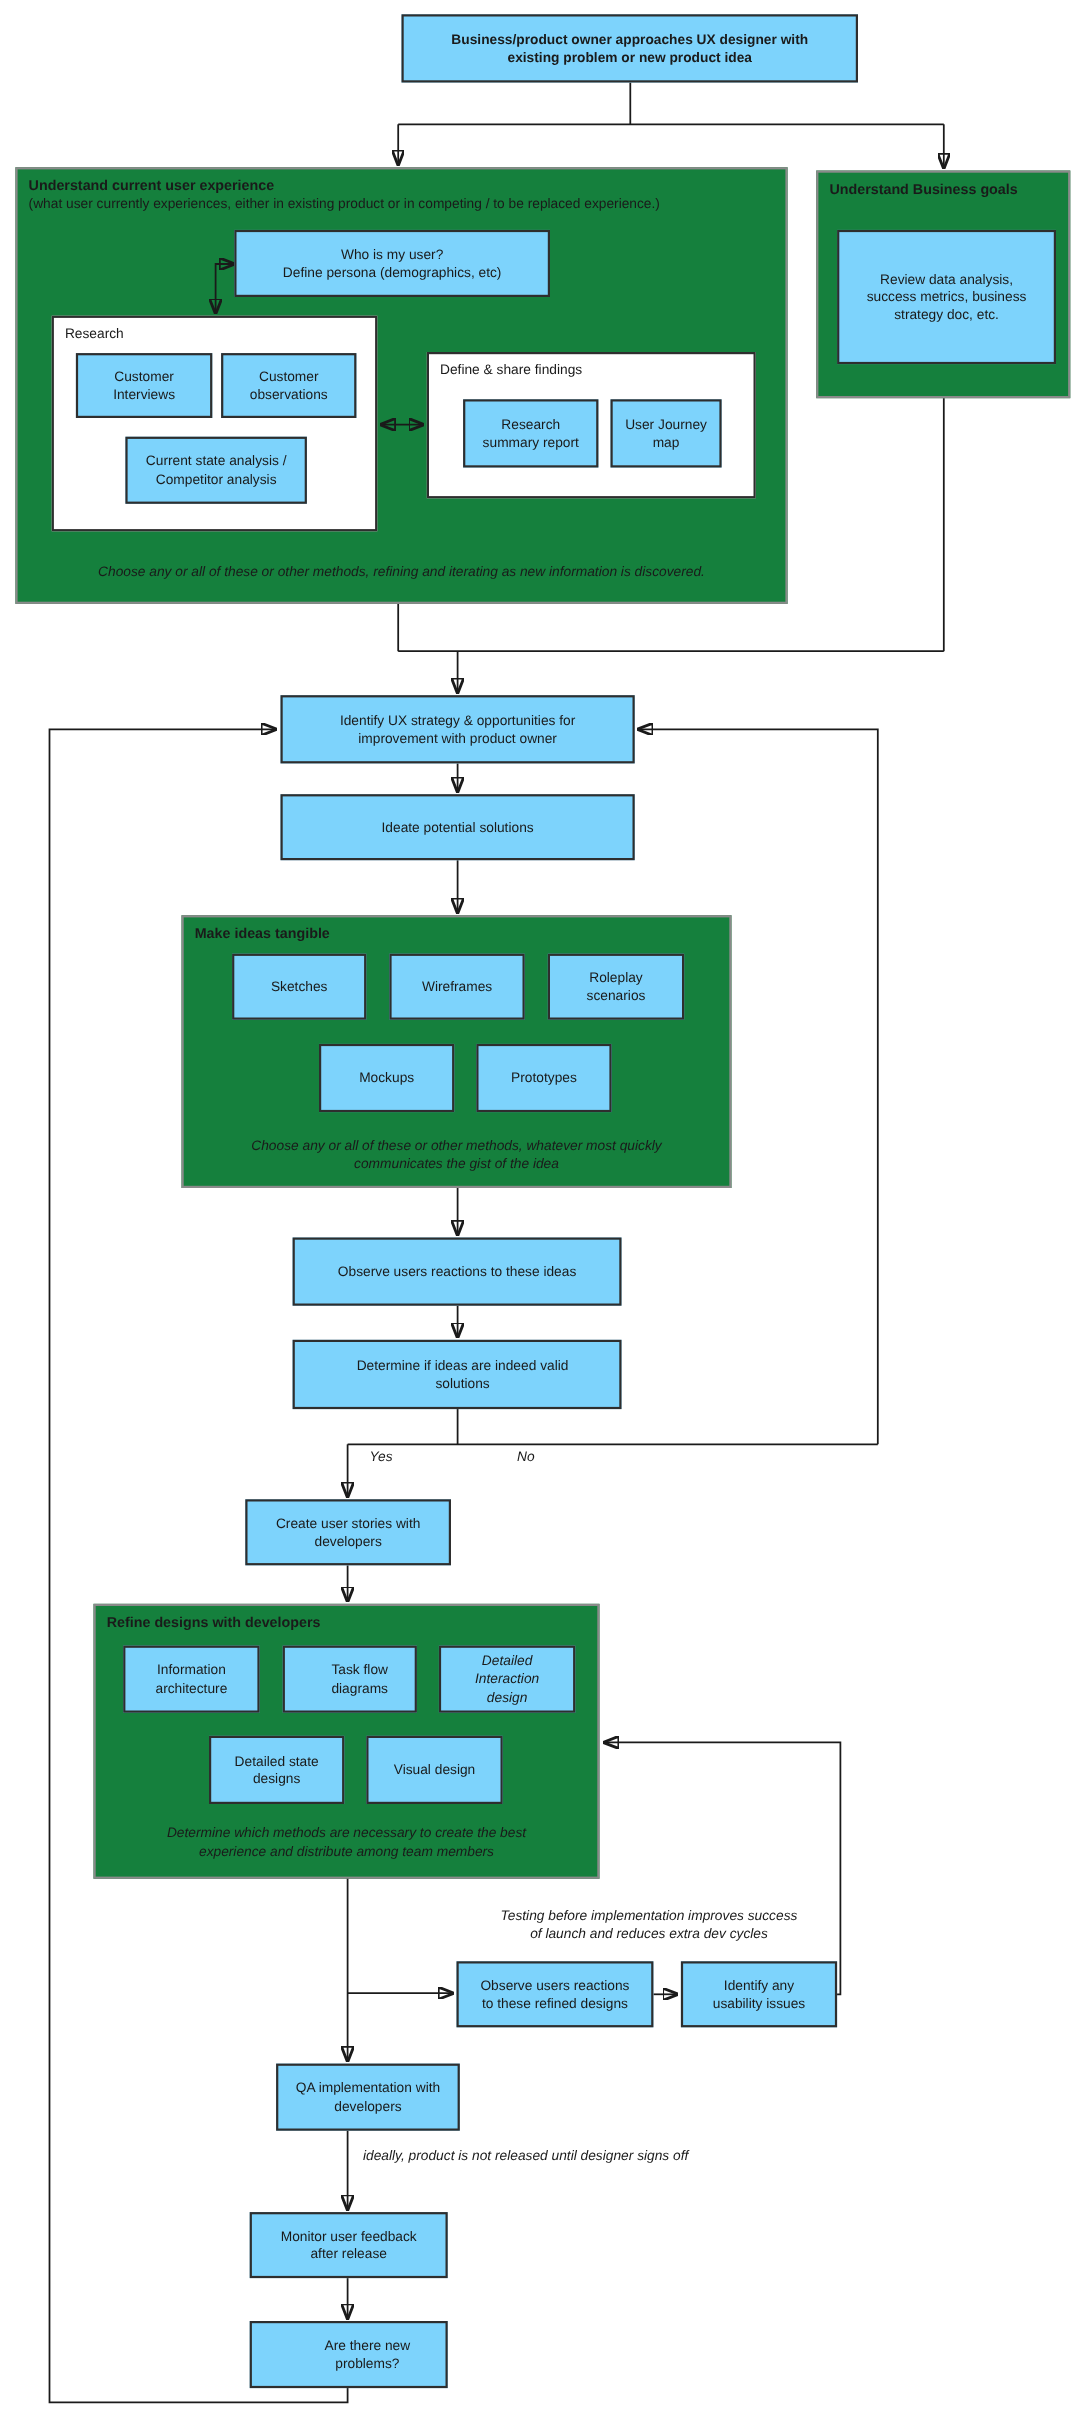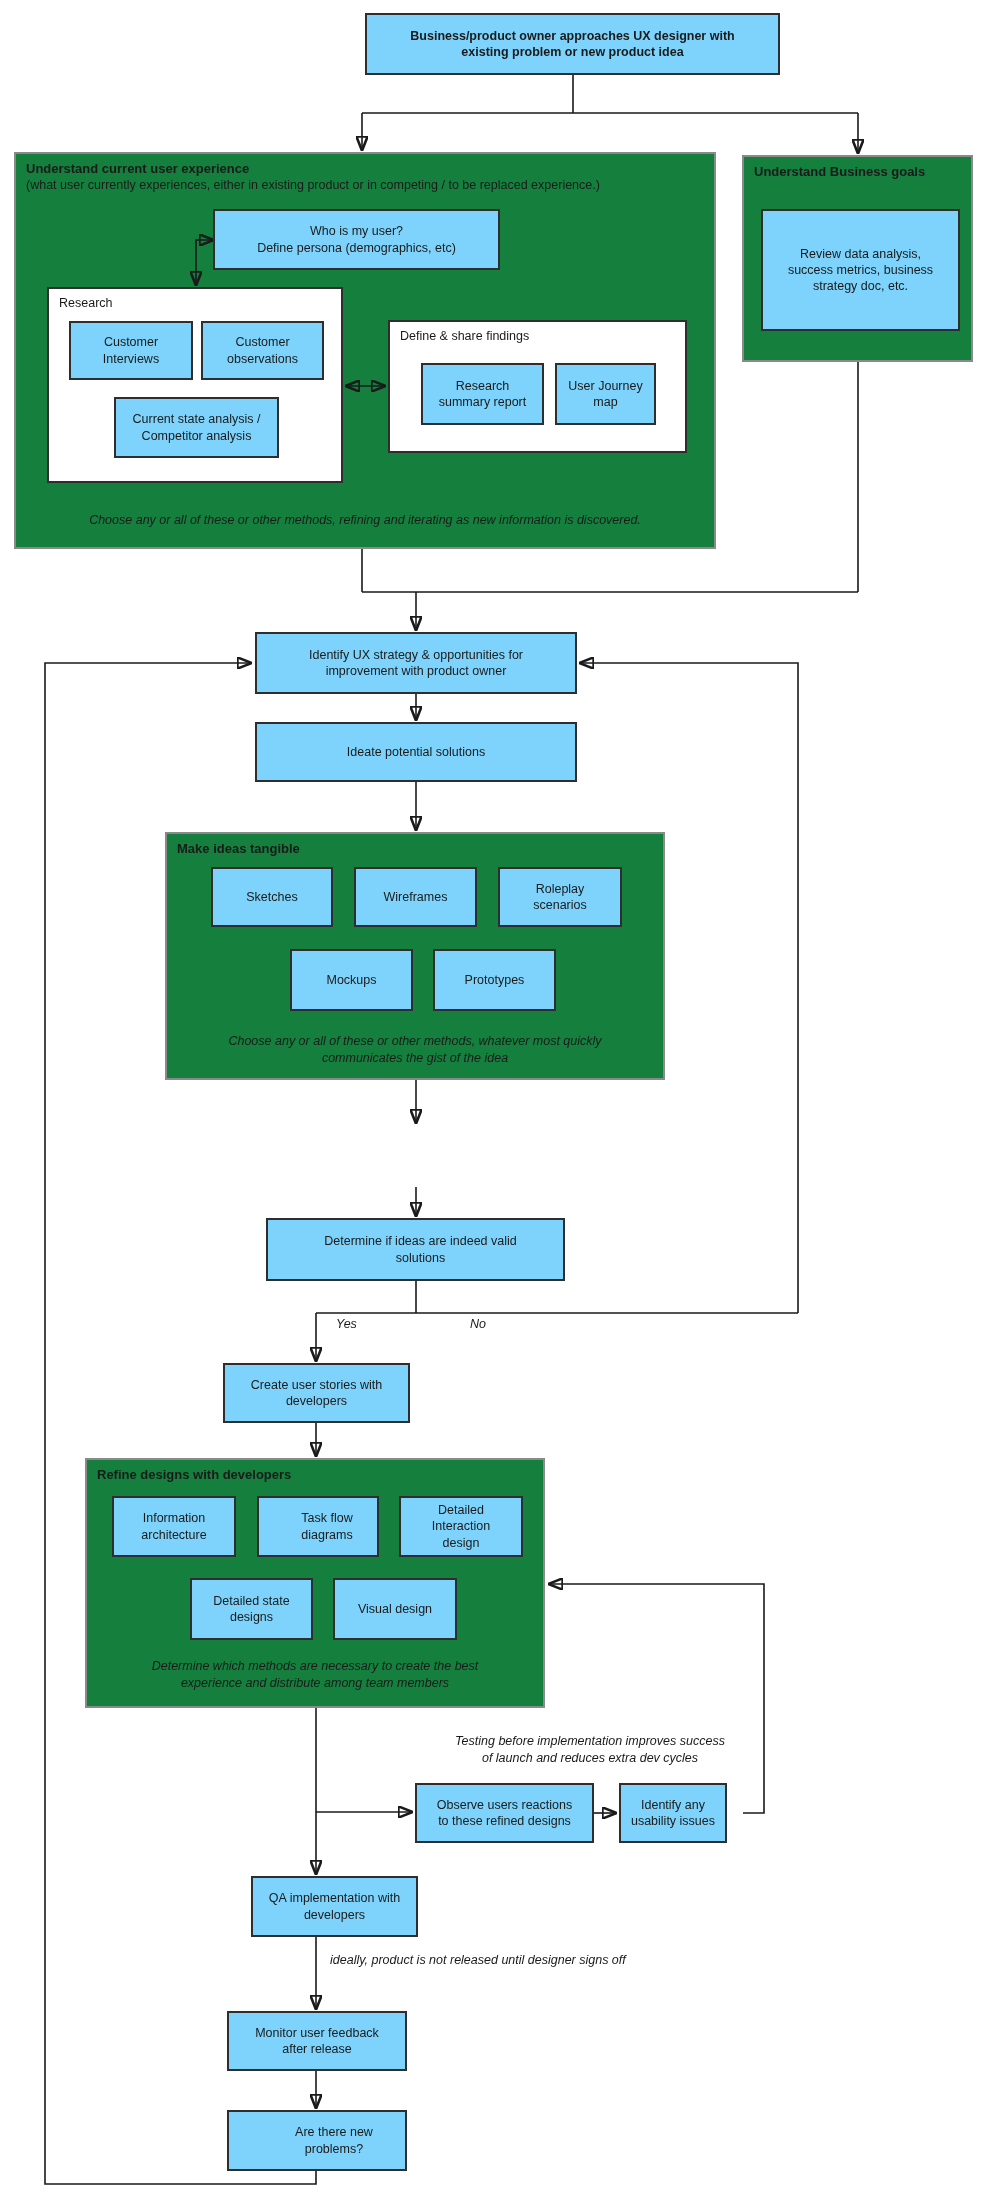--- a/index.html
+++ b/index.html
@@ -111,39 +111,40 @@
 improvement with product owner</div>
   <div class="node" style="left:255px;top:722px;width:322px;height:60px;">Ideate potential solutions</div>
 
   <div class="node" style="left:211px;top:867px;width:122px;height:60px;">Sketches</div>
   <div class="node" style="left:354px;top:867px;width:123px;height:60px;">Wireframes</div>
   <div class="node" style="left:498px;top:867px;width:124px;height:60px;">Roleplay
 scenarios</div>
   <div class="node" style="left:290px;top:949px;width:123px;height:62px;">Mockups</div>
   <div class="node" style="left:433px;top:949px;width:123px;height:62px;">Prototypes</div>
 
+  <div class="node" style="left:266px;top:1125px;width:299px;height:62px;">Observe users reactions to these ideas</div>
   <div class="node" style="left:266px;top:1218px;width:299px;height:63px;padding-left:16px;">Determine if ideas are indeed valid
 solutions</div>
   <div class="node" style="left:223px;top:1363px;width:187px;height:60px;">Create user stories with
 developers</div>
 
   <div class="node" style="left:112px;top:1496px;width:124px;height:61px;">Information
 architecture</div>
   <div class="node" style="left:257px;top:1496px;width:122px;height:61px;padding-left:24px;">Task flow
 diagrams</div>
-  <div class="node" style="left:399px;top:1496px;width:124px;height:61px;">Detailed
+  <div class="node" style="left:399px;top:1496px;width:124px;height:61px;font-style:italic;">Detailed
 Interaction
 design</div>
   <div class="node" style="left:190px;top:1578px;width:123px;height:62px;">Detailed state
 designs</div>
   <div class="node" style="left:333px;top:1578px;width:124px;height:62px;">Visual design</div>
 
   <div class="node" style="left:415px;top:1783px;width:179px;height:60px;">Observe users reactions
 to these refined designs</div>
-  <div class="node" style="left:619px;top:1783px;width:108px;height:60px;">Identify any
+  <div class="node" style="left:619px;top:1783px;width:142px;height:60px;">Identify any
 usability issues</div>
   <div class="node" style="left:251px;top:1876px;width:167px;height:61px;">QA implementation with
 developers</div>
   <div class="node" style="left:227px;top:2011px;width:180px;height:60px;">Monitor user feedback
 after release</div>
   <div class="node" style="left:227px;top:2110px;width:180px;height:61px;padding-left:40px;">Are there new
 problems?</div>
 
   <div class="note" style="left:175px;top:1033px;width:480px;">Choose any or all of these or other methods, whatever most quickly
 communicates the gist of the idea</div>

